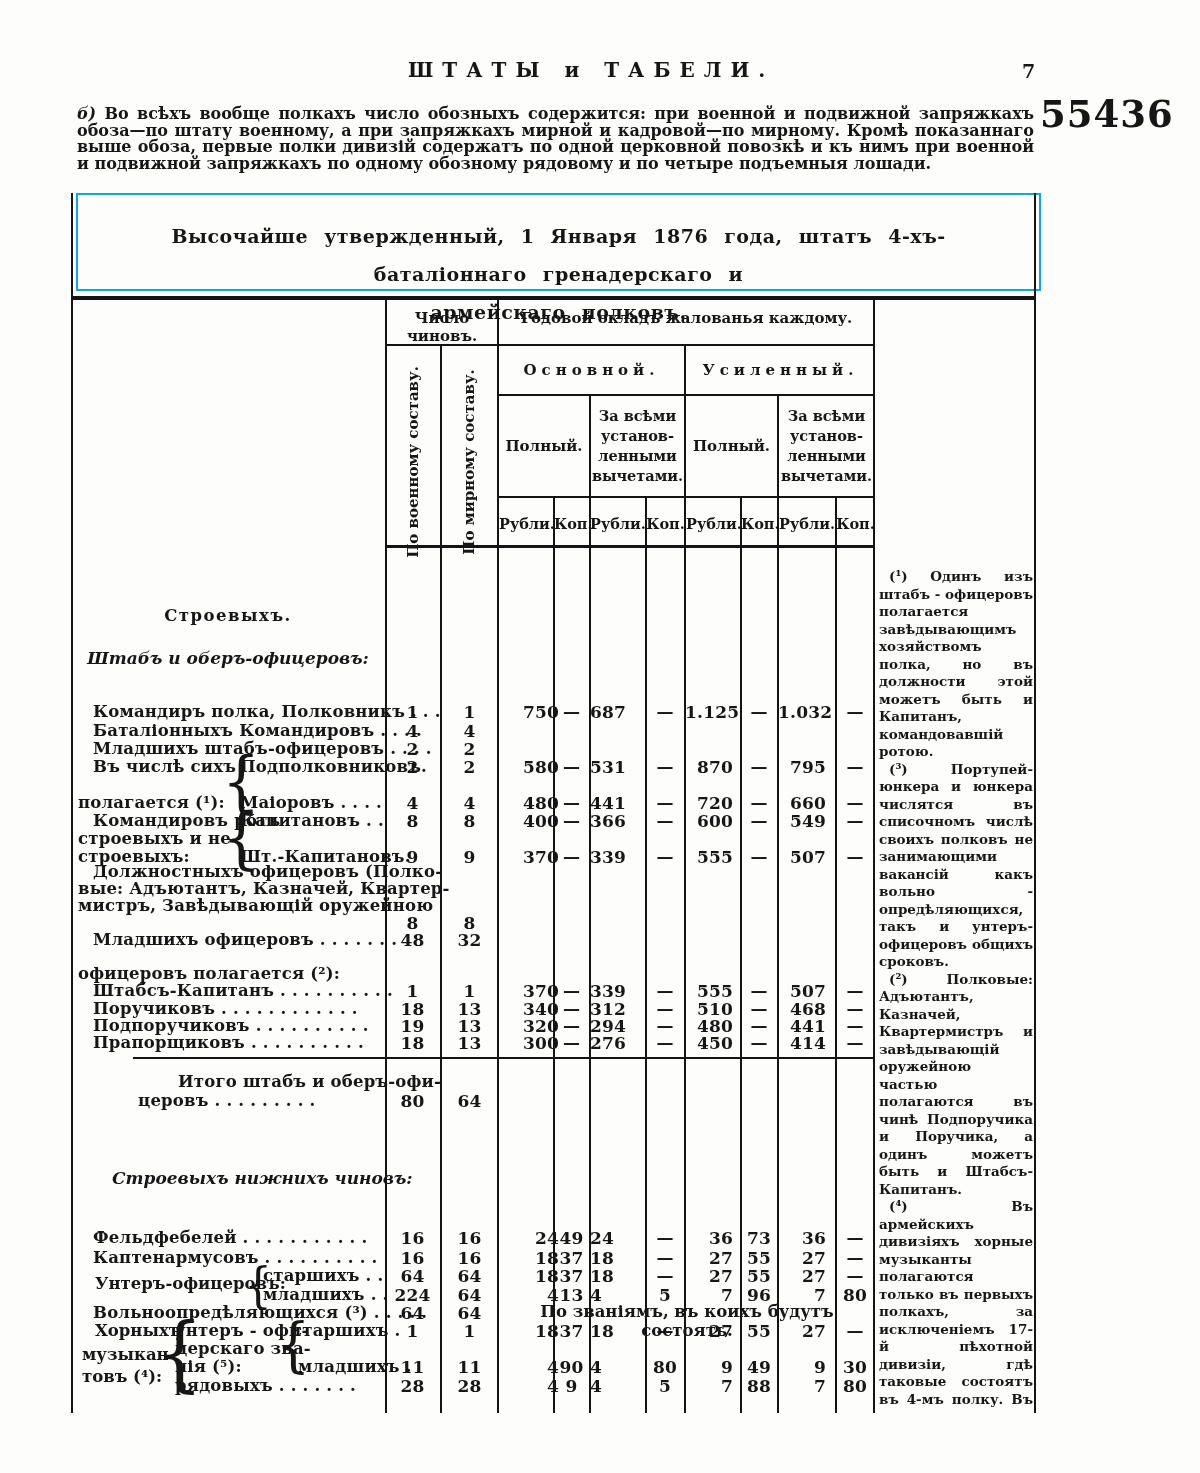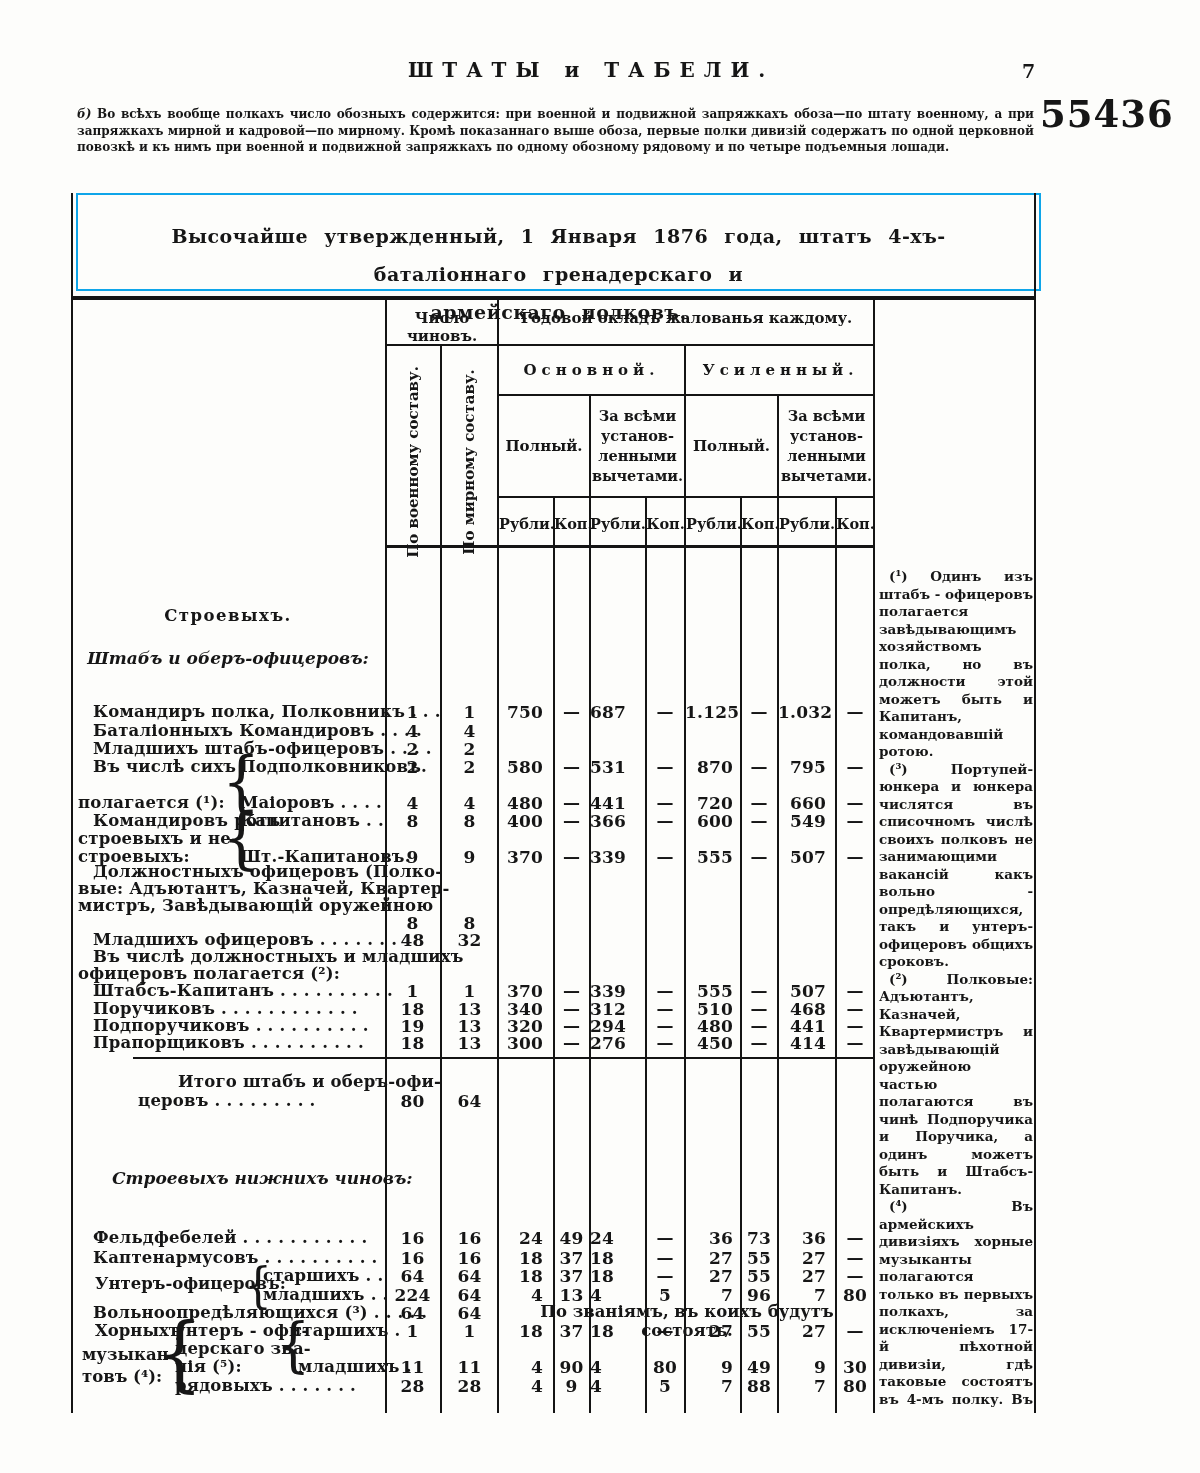--- a/index.html
+++ b/index.html
@@ -3,40 +3,40 @@
 <meta charset="utf-8">
 <style>
   html,body{margin:0;padding:0;background:#e8e6e0;}
   .page{position:relative;width:1200px;height:1473px;background:#fdfdfb;color:#161616;
         font-family:"DejaVu Serif",serif;overflow:hidden;}
   
   .masthead{position:absolute;left:408px;top:58px;font-size:20px;font-weight:bold;letter-spacing:9px;white-space:nowrap;}
   .pageno{position:absolute;left:1022px;top:60px;font-size:19px;font-weight:bold;}
   .stamp{position:absolute;left:1040px;top:92px;font-size:37px;font-weight:bold;letter-spacing:1px;}
   
-  .intro{position:absolute;left:77px;top:106px;width:957px;font-size:12px;line-height:16.5px;
+  .intro{position:absolute;left:77px;top:106px;width:957px;font-size:16px;line-height:16.5px;
          font-weight:bold;text-align:justify;margin:0;}
   .intro .marker{font-style:italic;}
   
   .titlebox{position:absolute;left:76px;top:193px;width:961px;height:94px;border:2px solid #0ea5e9;}
   .titlebox .tb-text{position:absolute;left:20px;right:20px;top:22px;text-align:center;font-size:19px;
          font-weight:bold;word-spacing:9px;letter-spacing:0.5px;white-space:pre-line;line-height:38px;}
   
   .hl,.vl{position:absolute;background:#141414;}
   
   .hc{position:absolute;font-weight:bold;text-align:center;}
   .vlab{position:absolute;white-space:nowrap;font-size:15px;font-weight:bold;
         transform:translate(-50%,-50%) rotate(-90deg);}
   
   .row{position:absolute;left:0;width:880px;height:19px;font-size:16.5px;font-weight:bold;letter-spacing:0.2px;}
   .lab{position:absolute;white-space:nowrap;}
   .cell{position:absolute;white-space:nowrap;font-size:17px;}
   .c1{left:385px;width:55px;text-align:center;}
   .c2{left:440px;width:59px;text-align:center;}
-  .c3{left:499px;width:44px;text-align:right;}
+  .c3{left:499px;width:44px;text-align:right;padding-left:16px;}
   .c4{left:553px;width:37px;text-align:center;}
   .c5{left:590px;width:46px;}
   .c6{left:645px;width:40px;text-align:center;}
   .c7{left:685px;width:48px;text-align:right;}
   .c8{left:740px;width:38px;text-align:center;}
   .c9{left:778px;width:48px;text-align:right;}
   .c10{left:835px;width:40px;text-align:center;}
   .brace{position:absolute;font-weight:normal;transform:scaleY(1.12);transform-origin:center;}
   .heading{position:absolute;font-weight:bold;}
   .it{font-style:italic;}
@@ -204,23 +204,20 @@
     </div>
   <div class="row" style="top:913px">
       <span class="cell c1">8</span>
       <span class="cell c2">8</span>
     </div>
   <div class="row" style="top:930px">
       <span class="lab" style="left:93px">Младшихъ офицеровъ . . . . . . .</span>
       <span class="cell c1">48</span>
       <span class="cell c2">32</span>
     </div>
-  <div class="row" style="top:947px">
-      <span class="lab" style="left:93px">Въ числѣ должностныхъ и младшихъ</span>
-    </div>
   <div class="row" style="top:964px">
       <span class="lab" style="left:78px">офицеровъ полагается (²):</span>
     </div>
   <div class="row" style="top:981px">
       <span class="lab" style="left:93px">Штабсъ-Капитанъ . . . . . . . . . .</span>
       <span class="cell c1">1</span>
       <span class="cell c2">1</span>
       <span class="cell c3">370</span>
       <span class="cell c4">—</span>
       <span class="cell c5">339</span>

